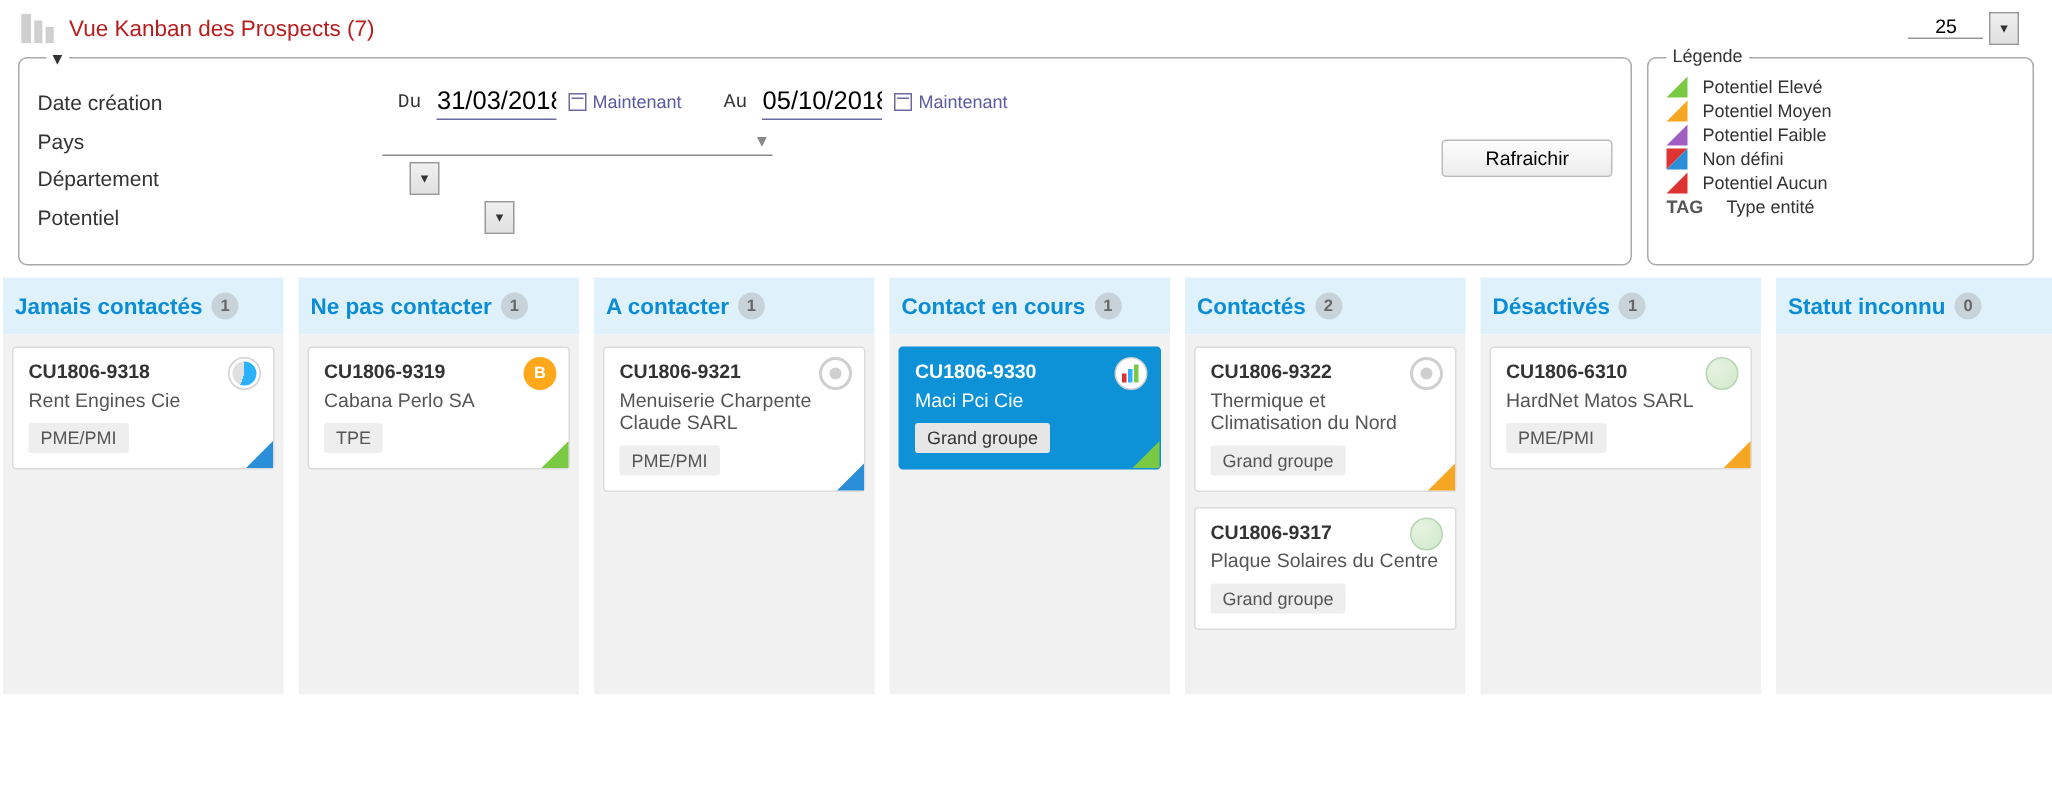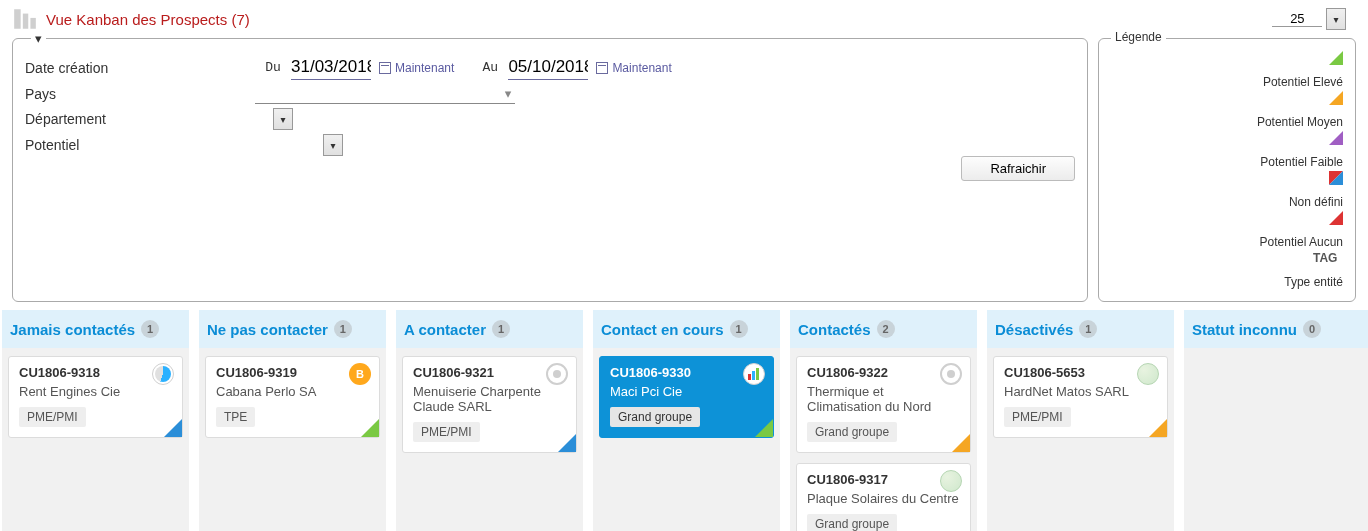--- a/index.html
+++ b/index.html
@@ -21,21 +21,21 @@
   .cal-icon { width:12px; height:12px; border:1px solid #6a6a9e; margin:0 4px 0 8px; display:inline-block; position:relative; }
   .cal-icon::before { content:""; position:absolute; left:1px; right:1px; top:2px; height:1px; background:#6a6a9e; }
   .now-link { color:#5a5aa0; font-size:12px; margin-right:18px; cursor:pointer; }
   .text-input { width:270px; border:none; border-bottom:1px solid #888; padding:2px 0; font-size:13px; }
   .text-input-wrap .dd, .sel-wrap .dd { width:20px; height:22px; border:1px solid #999; background:linear-gradient(#f0f0f0,#e0e0e0); display:inline-flex; align-items:center; justify-content:center; font-size:10px; color:#333; cursor:pointer; }
   .sel-wrap { display:inline-flex; align-items:center; }
   .sel-wrap .selval { min-width:18px; }
   .refresh-btn { margin-left:auto; align-self:center; padding:4px 28px; background:linear-gradient(#fdfdfd,#ececec); border:1px solid #bbb; border-radius:3px; font-size:13px; cursor:pointer; }
   .legendbox { border:1px solid #aaa; border-radius:6px; margin-left:10px; padding:10px 12px; width:258px; position:relative; }
   .legendbox .lg-title { position:absolute; top:-9px; left:12px; background:#fff; padding:0 4px; font-size:12px; color:#333; }
-  .lg-row { display:flex; align-items:flex-end; gap:10px; font-size:12px; color:#333; margin:2px 0;flex-direction:column; }
+  .lg-row { display:flex; align-items:center; gap:10px; font-size:12px; color:#333; margin:2px 0; }
   .corner-sw { width:0; height:0; border-style:solid; border-width:0 0 14px 14px; border-color:transparent transparent var(--c) transparent; }
   .corner-dual { position:relative; width:14px; height:14px; }
   .corner-dual::before { content:""; position:absolute; left:0; top:0; width:0; height:0; border-style:solid; border-width:14px 14px 0 0; border-color:#d33 transparent transparent transparent; }
   .corner-dual::after { content:""; position:absolute; left:0; top:0; width:0; height:0; border-style:solid; border-width:0 0 14px 14px; border-color:transparent transparent #2b8ed8 transparent; }
   .tagword { font-size:12px; font-weight:600; color:#555; width:30px; }
   .kanban { display:flex; gap:10px; margin-top:4px; padding:0 2px; }
   .kcol { width:187px; flex:0 0 auto; }
   .kcol-hdr { background:#dff1fb; padding:10px 8px; color:#0b8dd6; font-size:15px; font-weight:600; display:flex; align-items:center; gap:6px; }
   .kcol-hdr .count { background:#c8d3d9; color:#666; border-radius:50%; width:18px; height:18px; display:inline-flex; align-items:center; justify-content:center; font-size:11px; }
   .kcol-body { background:#f1f1f1; min-height:240px; padding:8px 6px; display:flex; flex-direction:column; gap:10px; }
@@ -202,21 +202,21 @@
         <div class="card"><div class="type-icon icon-grey"></div><div class="cid">CU1806-9322</div><div class="cname">Thermique et Climatisation du Nord</div><span class="tag">Grand groupe</span><div class="corner c-orange"></div></div>
         <div class="card"><div class="type-icon icon-globe"></div><div class="cid">CU1806-9317</div><div class="cname">Plaque Solaires du Centre</div><span class="tag">Grand groupe</span></div>
       </div>
     </div>
     <div class="kcol">
       <div class="kcol-hdr">
         <span>Désactivés</span>
         <span class="count">1</span>
       </div>
       <div class="kcol-body">
-        <div class="card"><div class="type-icon icon-globe"></div><div class="cid">CU1806-5653</div><div class="cname">HardNet Matos SARL</div><span class="tag">PME/PMI</span><div class="corner c-orange"></div></div>
+        <div class="card"><div class="type-icon icon-globe"></div><div class="cid">CU1806-6310</div><div class="cname">HardNet Matos SARL</div><span class="tag">PME/PMI</span><div class="corner c-orange"></div></div>
       </div>
     </div>
     <div class="kcol">
       <div class="kcol-hdr">
         <span>Statut inconnu</span>
         <span class="count">0</span>
       </div>
       <div class="kcol-body"></div>
     </div>
   </div>

